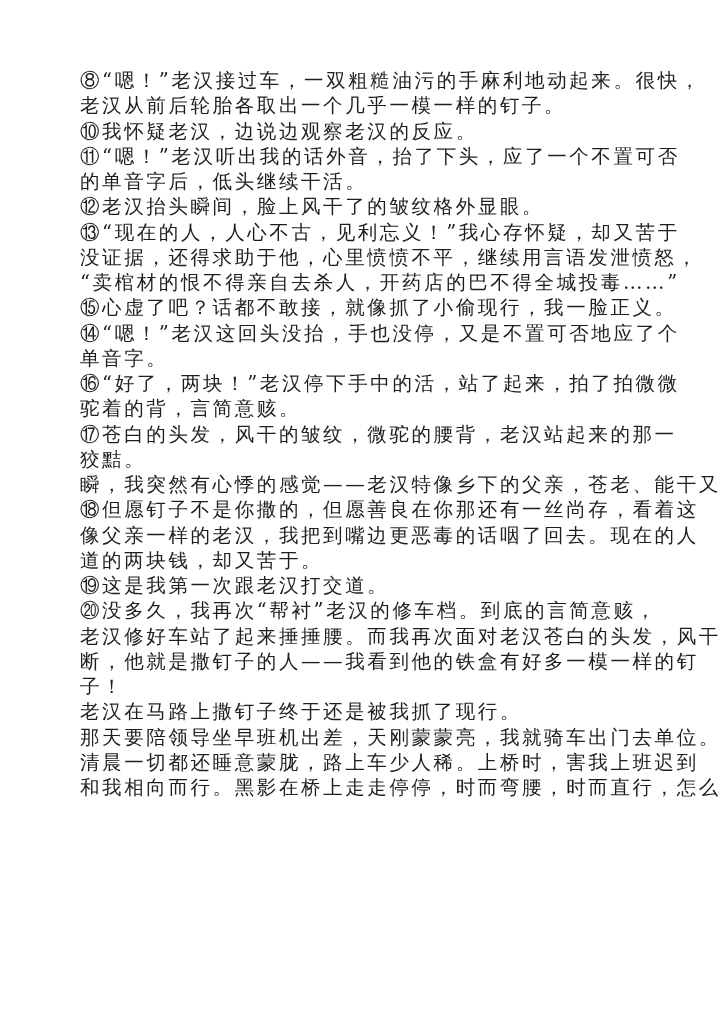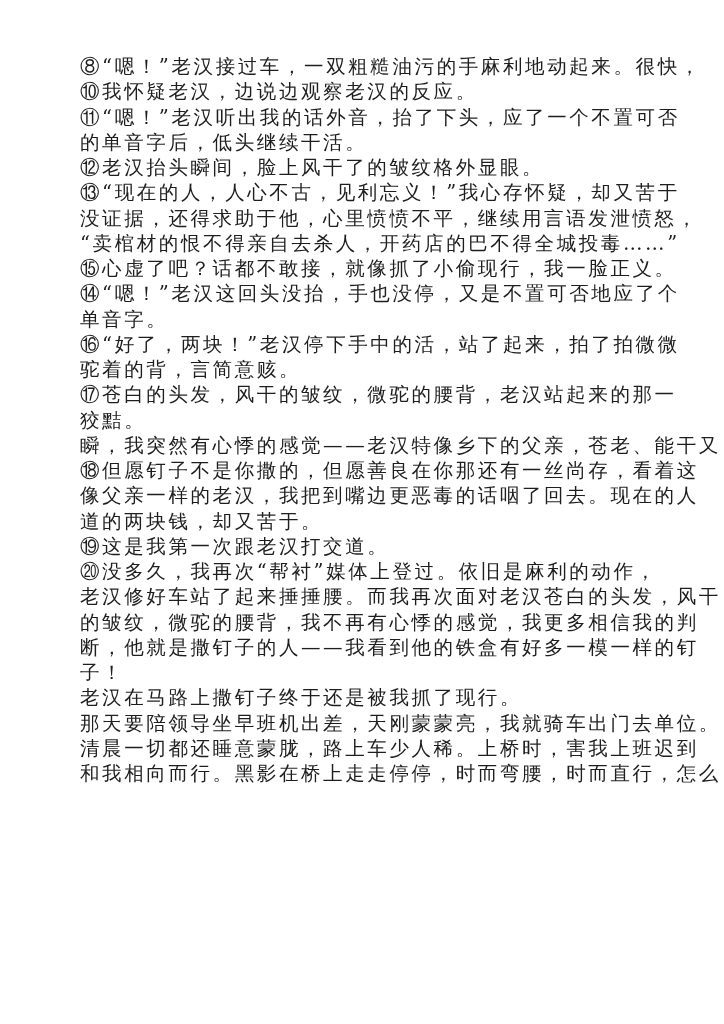--- a/index.html
+++ b/index.html
@@ -1,35 +1,36 @@
 <!DOCTYPE html>
 <html><head>
   <meta charset="utf-8">
   <style>
     html, body { margin: 0; padding: 0; background: #ffffff; }
     body { width: 724px; height: 1024px; position: relative; overflow: hidden; }
     .page {
       position: absolute;
       left: 80px;
-      top: 54px;
+      top: 68px;
       width: 570px;
       font-family: "DejaVu Serif", "Liberation Serif", serif;
       font-size: 19.5px;
       line-height: 25.25px;
       color: #1e1e1e;
       letter-spacing: 2.6px;
     }
     .line { white-space: nowrap; height: 25.25px; }
   </style>
 </head>
 <body>
 
 <div class="page">
   <div>
     <div class="line">⑧“嗯！”老汉接过车，一双粗糙油污的手麻利地动起来。很快，</div>
+    <div class="line">老汉从前后轮胎各取出一个几乎一模一样的钉子。</div>
   </div>
   <div>
     <div class="line">⑩我怀疑老汉，边说边观察老汉的反应。</div>
   </div>
   <div>
     <div class="line">⑪“嗯！”老汉听出我的话外音，抬了下头，应了一个不置可否</div>
     <div class="line">的单音字后，低头继续干活。</div>
   </div>
   <div>
     <div class="line">⑫老汉抬头瞬间，脸上风干了的皱纹格外显眼。</div>
@@ -57,25 +58,24 @@
   </div>
   <div>
     <div class="line">⑱但愿钉子不是你撒的，但愿善良在你那还有一丝尚存，看着这</div>
     <div class="line">像父亲一样的老汉，我把到嘴边更恶毒的话咽了回去。现在的人</div>
     <div class="line">道的两块钱，却又苦于。</div>
   </div>
   <div>
     <div class="line">⑲这是我第一次跟老汉打交道。</div>
   </div>
   <div>
-    <div class="line">⑳没多久，我再次“帮衬”媒体上登过。依旧是麻利的动作，</div>
+    <div class="line">⑳没多久，我再次“帮衬”老汉的修车档。到底的言简意赅，</div>
   </div>
   <div>
     <div class="line">老汉修好车站了起来捶捶腰。而我再次面对老汉苍白的头发，风干</div>
-    <div class="line">的皱纹，微驼的腰背，我不再有心悸的感觉，我更多相信我的判</div>
     <div class="line">断，他就是撒钉子的人——我看到他的铁盒有好多一模一样的钉</div>
     <div class="line">子！</div>
   </div>
   <div>
     <div class="line">老汉在马路上撒钉子终于还是被我抓了现行。</div>
   </div>
   <div>
     <div class="line">那天要陪领导坐早班机出差，天刚蒙蒙亮，我就骑车出门去单位。</div>
     <div class="line">清晨一切都还睡意蒙胧，路上车少人稀。上桥时，害我上班迟到</div>
     <div class="line">和我相向而行。黑影在桥上走走停停，时而弯腰，时而直行，怎么</div>

